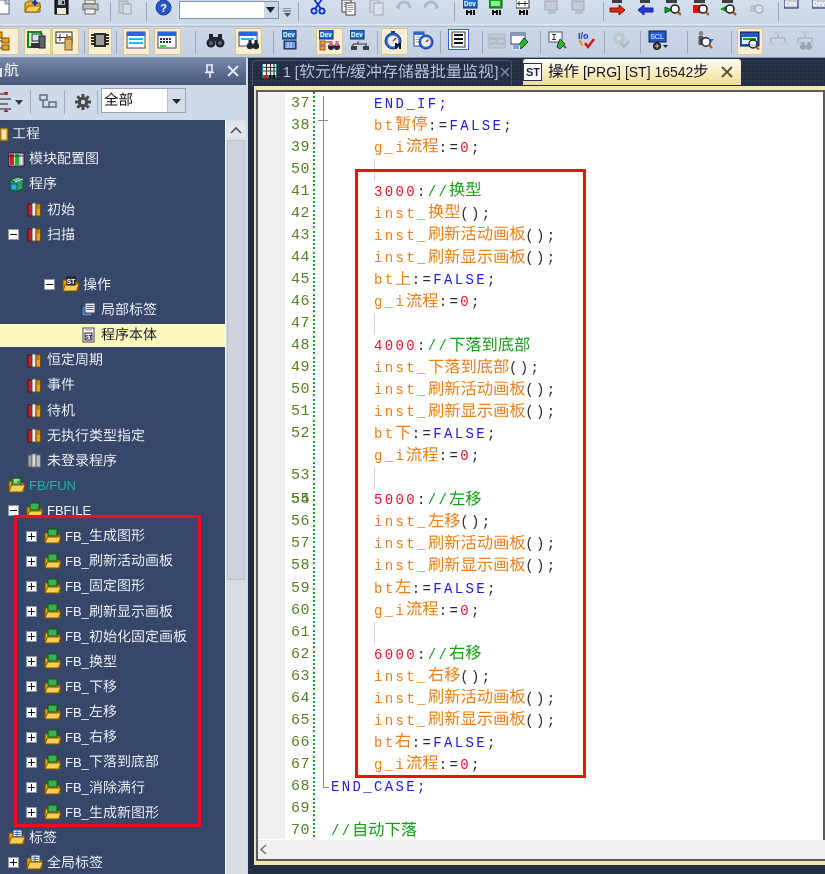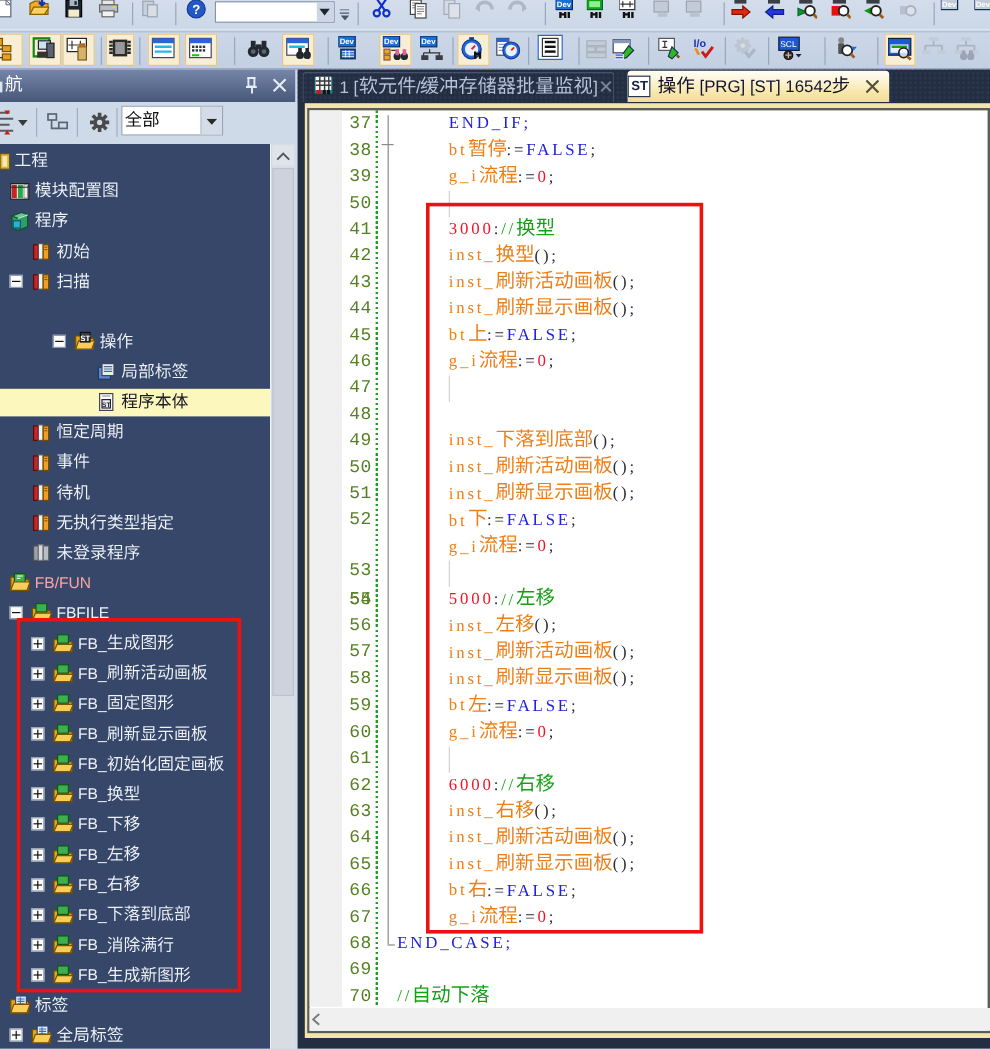--- a/index.html
+++ b/index.html
@@ -30,21 +30,21 @@
 #tabbar{position:absolute;left:0;top:0;width:577px;height:27px;
  background-image:radial-gradient(#2d374d 1px,transparent 1.2px);background-size:4px 4px;background-position:1px 1px}
 #edwin{position:absolute;left:6px;top:28px;width:571px;height:779px;background:#f2e5ad}
 #edframe{position:absolute;left:2px;top:4px;width:569px;height:771px;border:2px solid #5c5c5c;background:#fff}
 #gutter{position:absolute;left:0;top:0;width:27px;height:747px;background:#f0f0f0}
 .lno{position:absolute;left:27px;width:53px;height:22px;line-height:22px;text-align:right;
  font-family:"Liberation Mono",monospace;font-size:15px;color:#568023;letter-spacing:0.5px}
 #dot{position:absolute;left:55px;top:0;width:1.6px;height:747px;
  background:repeating-linear-gradient(#1f9e1f 0 2px,#fff 2px 4.2px)}
 .cl{position:absolute;height:22px;line-height:22px;white-space:pre;
- font-family:Liberation Serif, serif;font-size:14px;letter-spacing:2.34px;color:#2b2b3b}
+ font-family:Liberation Mono, monospace;font-size:14px;letter-spacing:2.34px;color:#2b2b3b}
 .kw{color:#2121dd}.id{color:#ee7e16}.nm{color:#f01327}.cm{color:#13a013}
 #hsb{position:absolute;left:0px;top:748px;width:569px;height:19px;background:#f0f0f0;color:#6e6e6e}
 .redbox{position:absolute;border:3px solid #ee1111}
 </style></head><body>
 <svg width="0" height="0" style="position:absolute">
     <defs>
       <path id="u4e0a" d="M427 55V837H51V912H950V837H506V439H881V364H506V55Z"></path>
       <path id="u4e0b" d="M55 114V189H441V959H520V429C635 491 769 574 839 630L892 562C812 501 653 411 534 353L520 369V189H946V114Z"></path>
       <path id="u4e8b" d="M134 749V808H459V876C459 894 453 899 434 900C417 901 356 902 296 900C306 917 319 945 323 963C407 963 459 962 490 951C521 940 535 922 535 876V808H775V852H851V674H955V614H851V489H535V418H835V241H535V182H935V120H535V40H459V120H67V182H459V241H172V418H459V489H143V544H459V614H48V674H459V749ZM244 294H459V365H244ZM535 294H759V365H535ZM535 544H775V614H535ZM535 674H775V749H535Z"></path>
       <path id="u4ef6" d="M317 539V612H604V960H679V612H953V539H679V318H909V245H679V52H604V245H470C483 200 494 152 504 105L432 90C409 221 367 350 309 433C327 442 359 460 373 471C400 429 425 376 446 318H604V539ZM268 44C214 195 126 345 32 443C45 460 67 499 75 517C107 483 137 443 167 400V958H239V283C277 213 311 139 339 65Z"></path>
@@ -701,21 +701,21 @@
             <use href="#u5e8f" x="4000"></use>
           </svg></span>
       </div>
       <div class="trow" style="left:0;top:353.3px;width:225px">
         <svg class="tico" style="left:8px" width="17" height="17" viewBox="0 0 17 17">
           <path d="M1 4h6l1.5 2H16v9H1z" fill="#e8a718" stroke="#7a5200"></path>
           <rect x="4" y="1" width="9" height="8" fill="#3fae4e" stroke="#0a5a14"></rect>
           <path d="M6 3h5M6 5h3" stroke="#fff" stroke-width="1"></path>
           <path d="M1 15l2.5-7H17l-2.5 7z" fill="#f7ce58" stroke="#7a5200"></path>
         </svg>
-        <span class="tlab" style="left:29px;color:#fca5a5">FB/FUN</span>
+        <span class="tlab" style="left:29px;color:#14b8a6">FB/FUN</span>
       </div>
       <div class="trow" style="left:0;top:378.4px;width:225px">
         <div class="exp" style="left:8px">
           <i></i>
         </div>
         <svg class="tico" style="left:26px" width="17" height="17" viewBox="0 0 17 17">
           <path d="M1 5h6l1.5 2H16v8H1z" fill="#e8a718" stroke="#7a5200"></path>
           <rect x="4" y="1" width="9" height="7" fill="#3fae4e" stroke="#0a5a14"></rect>
           <path d="M1 15l2.5-6H17l-2.5 6z" fill="#f7ce58" stroke="#7a5200"></path>
         </svg>
@@ -1065,20 +1065,27 @@
         <div class="cl" style="left:116px;top:176.9px"><span class="id">bt<svg class="k" style="width:16.27px;height:16.30px;vertical-align:-1.96px" viewBox="0 0 1000 1000" preserveAspectRatio="none">
               <use href="#u4e0a" x="0"></use>
             </svg></span>:=<span class="kw">FALSE</span>;</div>
         <div class="lno" style="left:0;top:199.0px;width:52px">46</div>
         <div class="cl" style="left:116px;top:199.0px"><span class="id">g_i<svg class="k" style="width:32.54px;height:16.30px;vertical-align:-1.96px" viewBox="0 0 2000 1000" preserveAspectRatio="none">
               <use href="#u6d41" x="0"></use>
               <use href="#u7a0b" x="1000"></use>
             </svg></span>:=<span class="nm">0</span>;</div>
         <div class="lno" style="left:0;top:221.0px;width:52px">47</div>
         <div class="lno" style="left:0;top:243.0px;width:52px">48</div>
+        <div class="cl" style="left:116px;top:243.0px"><span class="nm">4000</span>:<span class="cm">//<svg class="k" style="width:81.35px;height:16.30px;vertical-align:-1.96px" viewBox="0 0 5000 1000" preserveAspectRatio="none">
+              <use href="#u4e0b" x="0"></use>
+              <use href="#u843d" x="1000"></use>
+              <use href="#u5230" x="2000"></use>
+              <use href="#u5e95" x="3000"></use>
+              <use href="#u90e8" x="4000"></use>
+            </svg></span></div>
         <div class="lno" style="left:0;top:265.1px;width:52px">49</div>
         <div class="cl" style="left:116px;top:265.1px"><span class="id">inst_<svg class="k" style="width:81.35px;height:16.30px;vertical-align:-1.96px" viewBox="0 0 5000 1000" preserveAspectRatio="none">
               <use href="#u4e0b" x="0"></use>
               <use href="#u843d" x="1000"></use>
               <use href="#u5230" x="2000"></use>
               <use href="#u5e95" x="3000"></use>
               <use href="#u90e8" x="4000"></use>
             </svg></span>();</div>
         <div class="lno" style="left:0;top:287.1px;width:52px">50</div>
         <div class="cl" style="left:116px;top:287.1px"><span class="id">inst_<svg class="k" style="width:97.62px;height:16.30px;vertical-align:-1.96px" viewBox="0 0 6000 1000" preserveAspectRatio="none">

